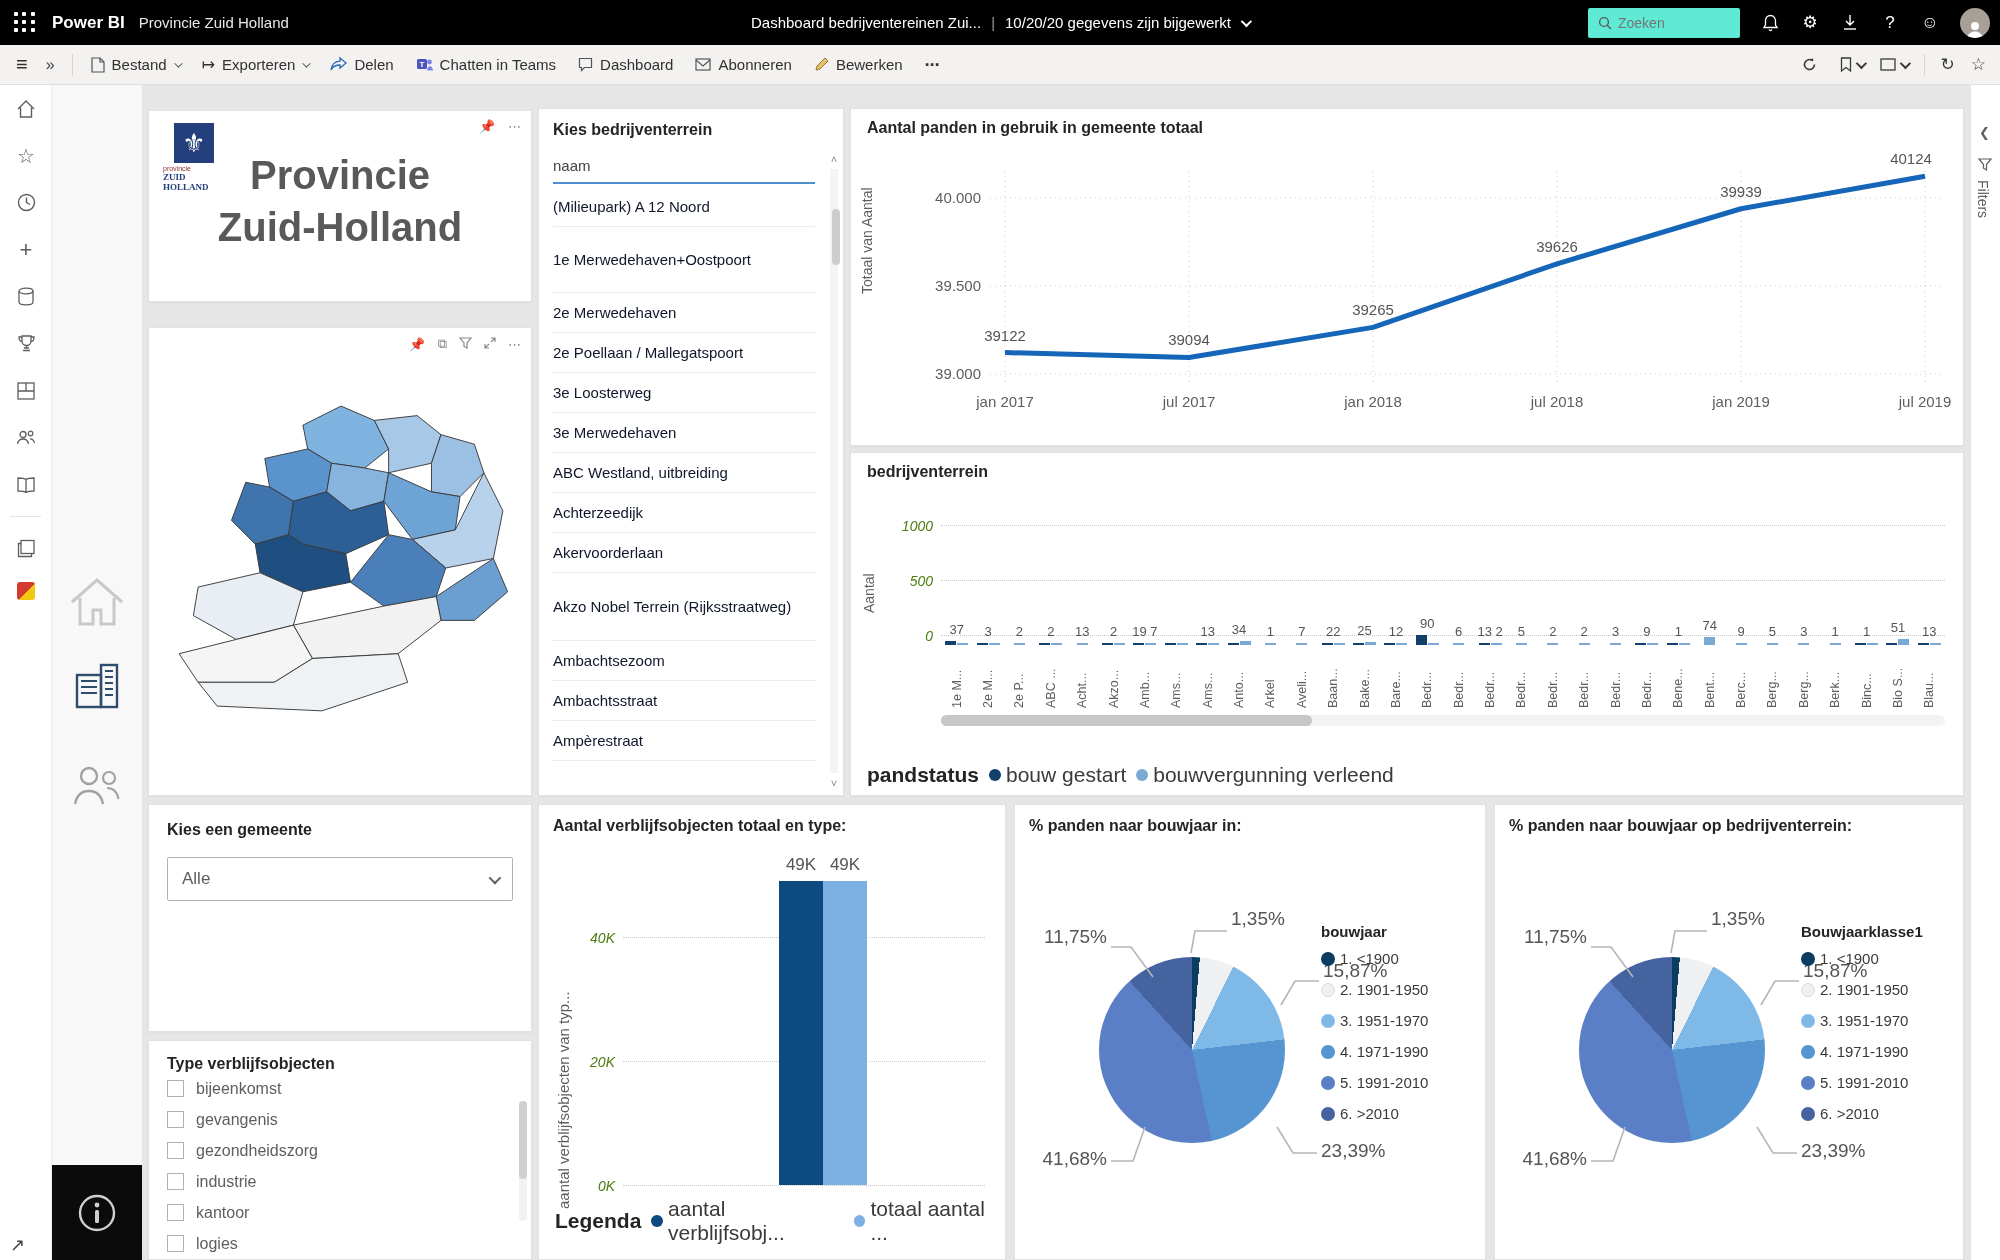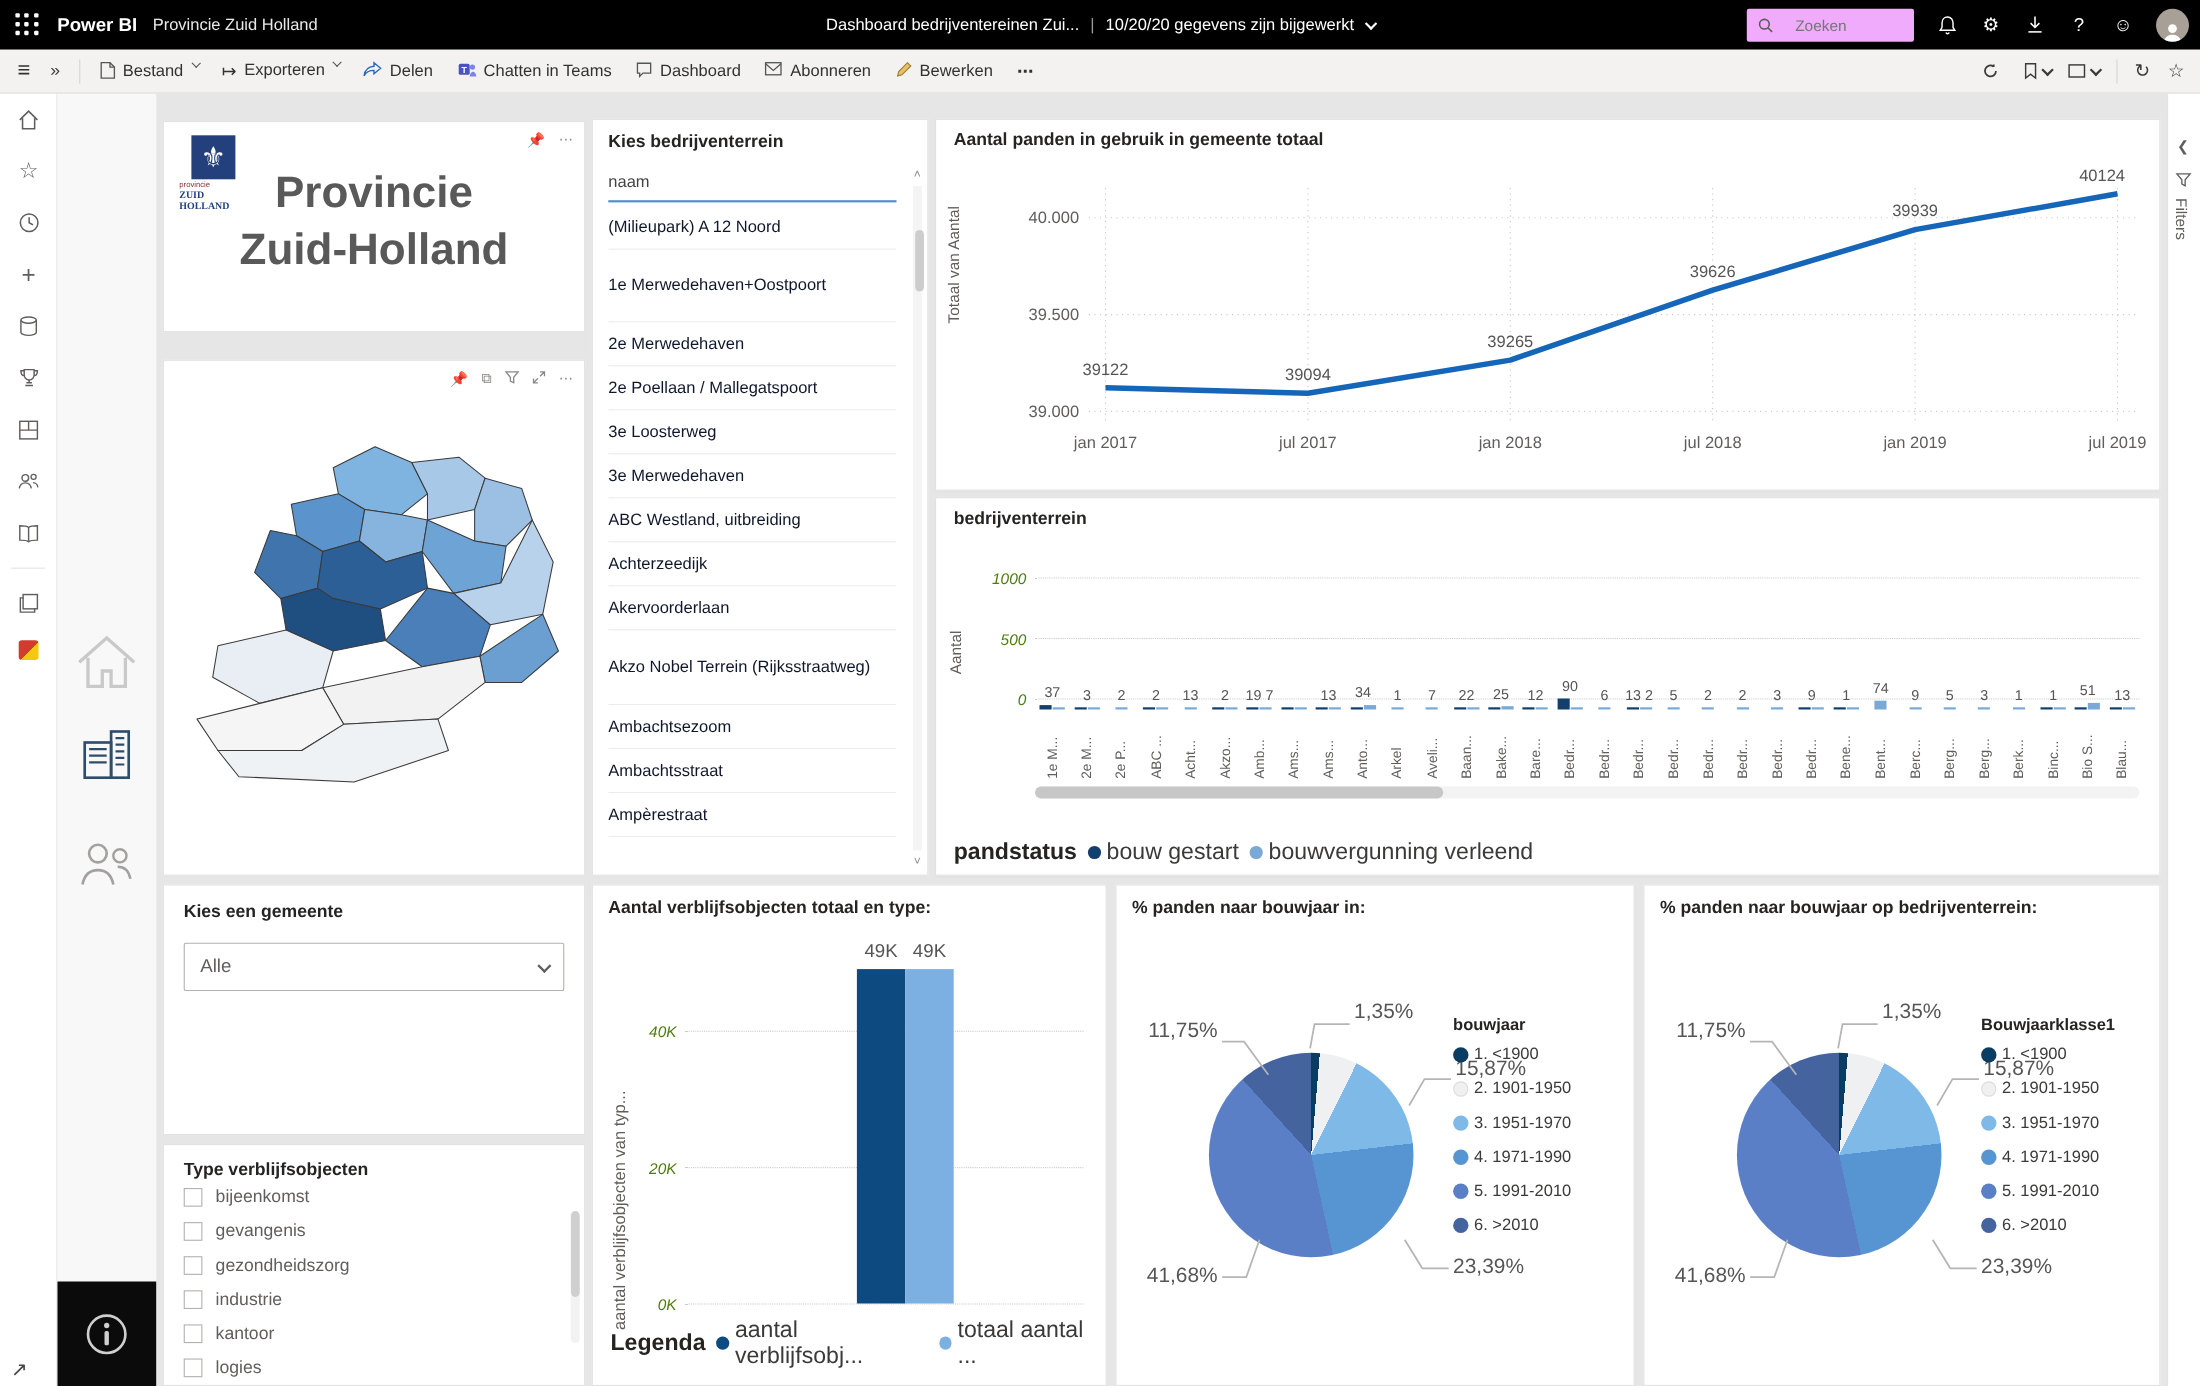--- a/index.html
+++ b/index.html
@@ -11,32 +11,32 @@
   #topbar { position:absolute; left:0; top:0; width:2000px; height:45px; background:#000;
     display:flex; align-items:center; color:#fff; z-index:30; }
   .waffle { width:22px; height:22px; display:grid; grid-template-columns:repeat(3,1fr); gap:3px; margin:0 16px 0 14px; cursor:pointer;}
   .waffle i { width:4px; height:4px; background:#fff; border-radius:1px; }
   .brand { font-weight:bold; font-size:17px; margin-right:14px; }
   .apptitle { font-size:15px; color:#e8e8e8; }
   #topbar-center { position:absolute; left:50%; transform:translateX(-50%); display:flex; align-items:center; gap:10px; font-size:15px; }
   #topbar-center .sep { color:#9a9a9a; }
   .chev { display:inline-block; width:8px; height:8px; border-right:2px solid currentColor; border-bottom:2px solid currentColor; transform:rotate(45deg) translateY(-2px); }
   #topbar-right { position:absolute; right:10px; display:flex; align-items:center; gap:20px; }
-  #search-box { display:flex; align-items:center; gap:20px; background:#f0abfc; color:#5a5a5a;
+  #search-box { display:flex; align-items:center; gap:6px; background:#5eead4; color:#5a5a5a;
     width:152px; height:30px; border-radius:2px; padding:0 10px; }
   #search-box input { border:none; outline:none; background:transparent; width:100px; font-size:14px; color:#444;
     font-family:"Liberation Sans",sans-serif;}
   .tico { width:20px; height:20px; color:#fff; display:flex; align-items:center; justify-content:center; font-size:17px; cursor:pointer;}
   .tico svg { display:block; }
   #avatar { width:30px; height:30px; border-radius:50%; background:#a89f97; display:flex; align-items:flex-end; justify-content:center; overflow:hidden; cursor:pointer;}
 
   
   #cmdbar { position:absolute; left:0; top:45px; width:2000px; height:40px; background:#f3f2f1;
     border-bottom:1px solid #e1dfdd; display:flex; align-items:center; font-size:15px; color:#323130; z-index:29;}
-  .cmd { display:flex; align-items:flex-start; gap:7px; margin-right:22px; cursor:pointer; white-space:nowrap;}
+  .cmd { display:flex; align-items:center; gap:7px; margin-right:22px; cursor:pointer; white-space:nowrap;}
   .cmd .chev { width:6px; height:6px; border-width:1.5px; color:#555; }
   #cmdbar .burger { font-size:20px; margin:0 18px 0 16px; cursor:pointer;}
   #cmdbar .dchev { margin-right:20px; letter-spacing:-3px; font-size:16px; cursor:pointer; color:#444;}
   .vdiv { width:1px; height:22px; background:#d6d4d2; margin-right:18px; }
   #cmd-right { position:absolute; right:14px; display:flex; align-items:center; gap:16px; }
   #reset-btn { width:28px; height:28px; border-radius:50%; display:flex; align-items:center; justify-content:center; cursor:pointer;}
   .cico { color:#3b3a39; display:flex; align-items:center; gap:4px; cursor:pointer;}
 
   
   #sidebar { position:absolute; left:0; top:85px; width:52px; height:1175px; background:#fff; border-right:1px solid #ececec; z-index:20;}

